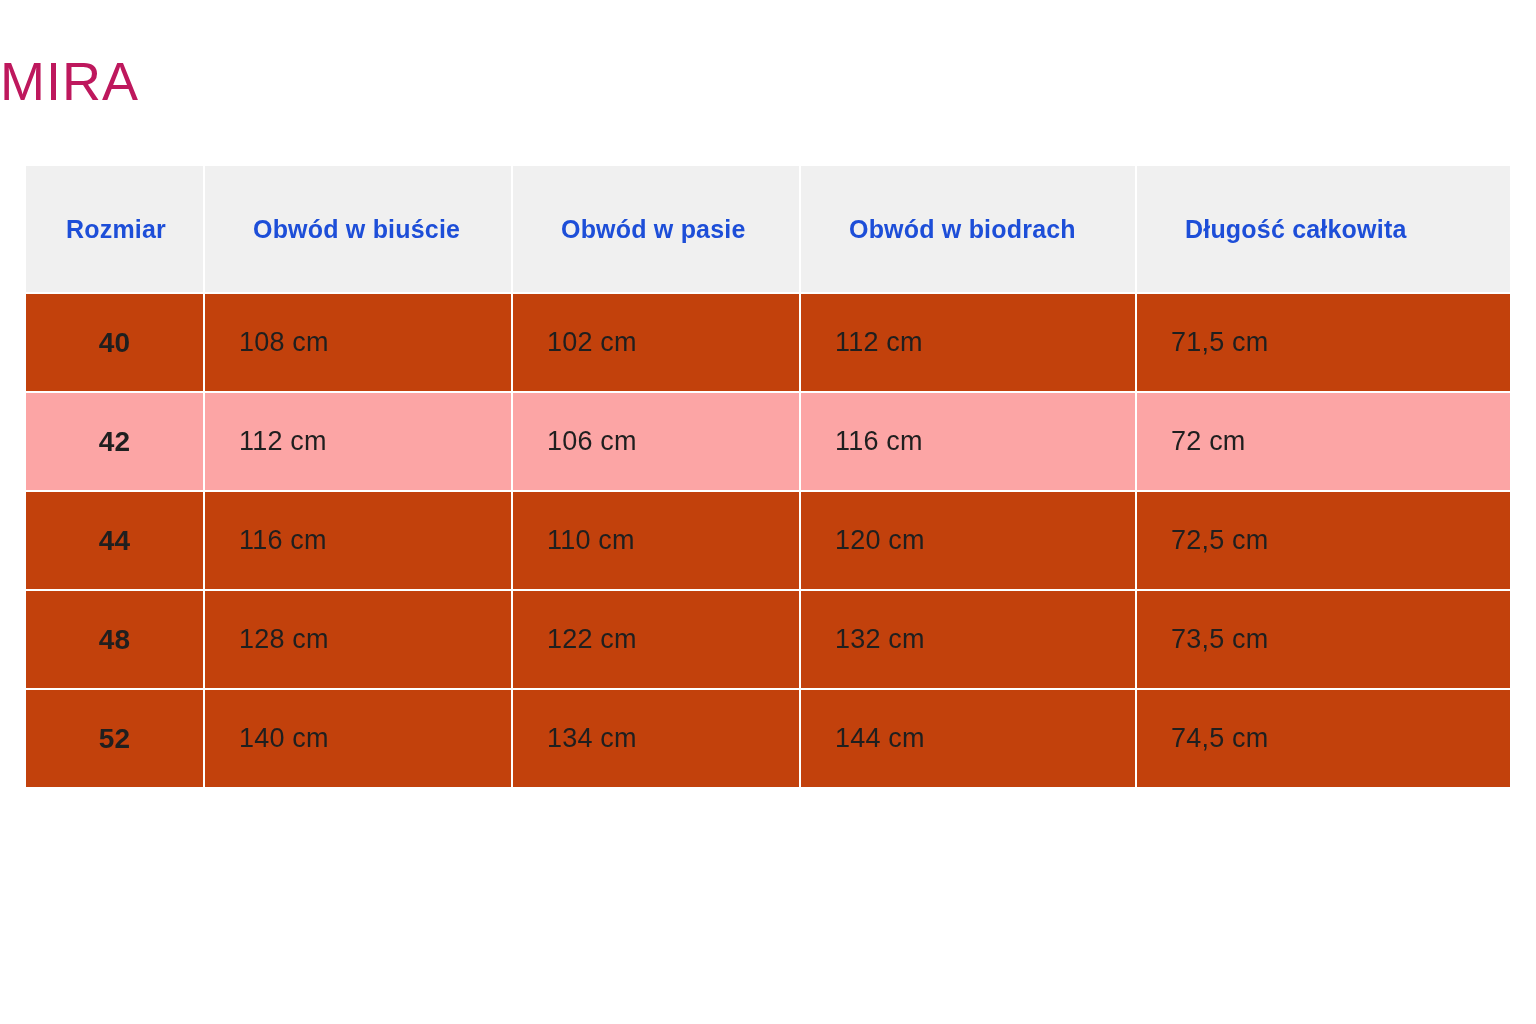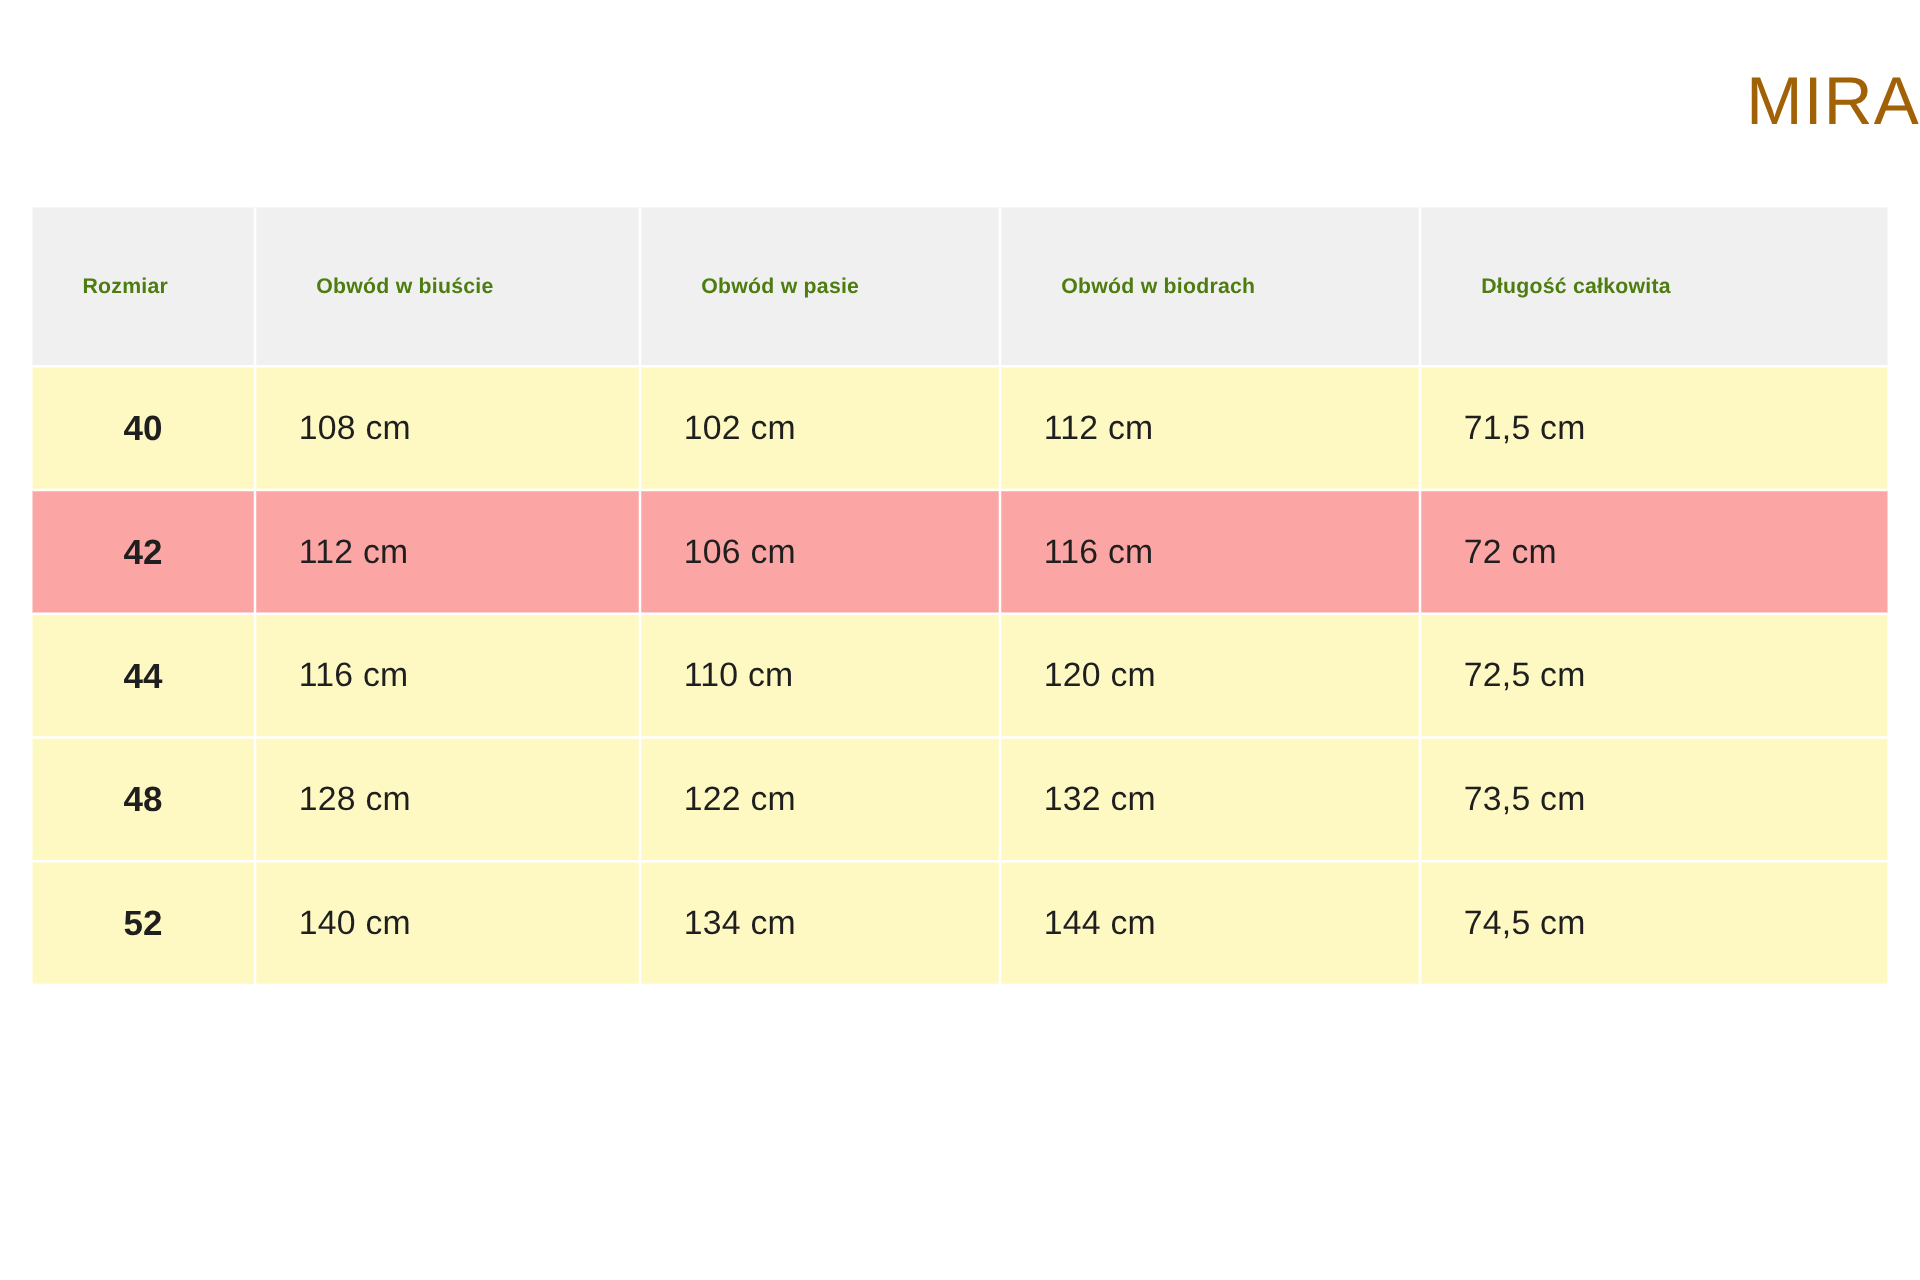--- a/index.html
+++ b/index.html
@@ -14,25 +14,25 @@
     color: #1d1d1d;
     overflow: hidden;
   }
   .page {
     position: relative;
     width: 1536px;
     height: 1024px;
     box-sizing: border-box;
   }
   .title {
-    text-align: right;
+    text-align: left;
     font-size: 54px;
     font-weight: 400;
     letter-spacing: 1px;
-    color: #a16207;
+    color: #be185d;
     margin: 0;
     padding-top: 52px;
     line-height: 1.1;
   }
   .table-wrap {
     position: absolute;
     left: 26px;
     top: 166px;
     width: 1484px;
   }
@@ -54,32 +54,32 @@
     padding: 0 18px;
     vertical-align: middle;
     background: #f3f3f3;
   }
   table.size-table th:last-child,
   table.size-table td:last-child {
     border-right: none;
   }
   table.size-table thead th {
     height: 126px;
-    font-size: 17px;
+    font-size: 25px;
     font-weight: bold;
     text-align: left;
-    color: #4d7c0f;
+    color: #1d4ed8;
     background: #f0f0f0;
     letter-spacing: 0.2px;
   }
   table.size-table thead th.col-size {
     padding-left: 40px;
   }
   table.size-table tbody tr { height: 99px; }
-  table.size-table tbody tr.odd td { background: #fef9c3; }
+  table.size-table tbody tr.odd td { background: #c2410c; }
   table.size-table tbody tr.even td { background: #fca5a5; }
 
   table.size-table tbody td {
     font-size: 27px;
     font-weight: 400;
     color: #1f1f1f;
     letter-spacing: 0.2px;
   }
   table.size-table tbody td.size-cell {
     text-align: center;

